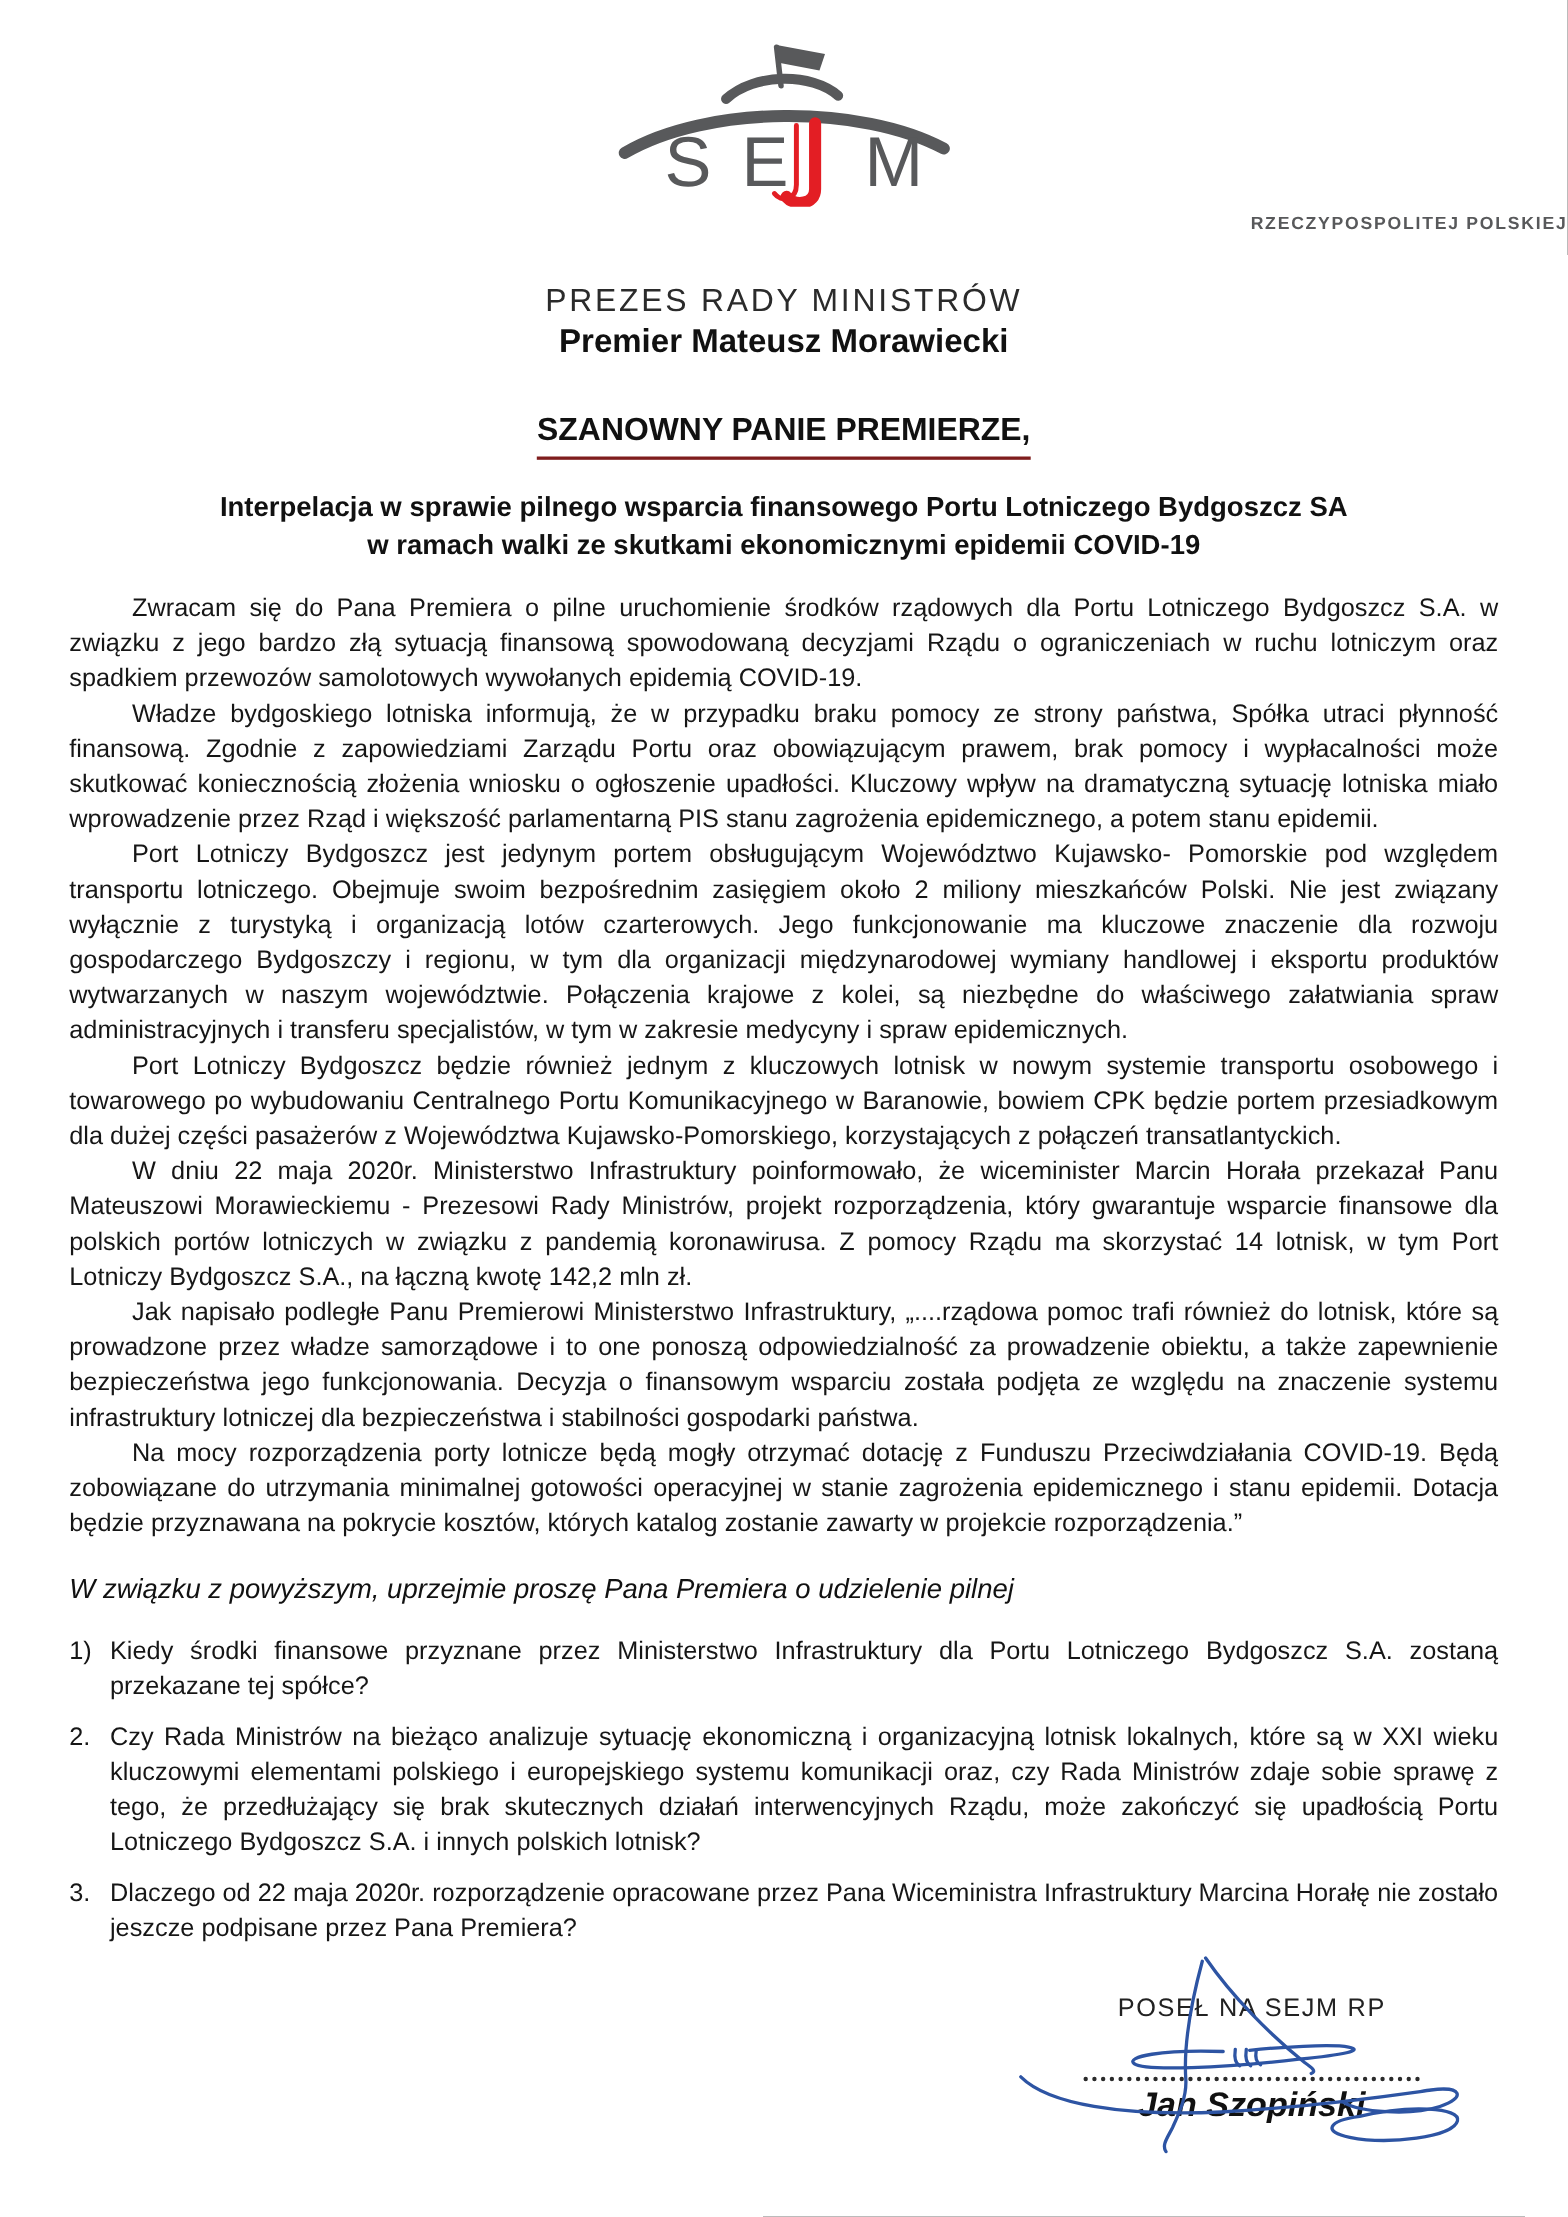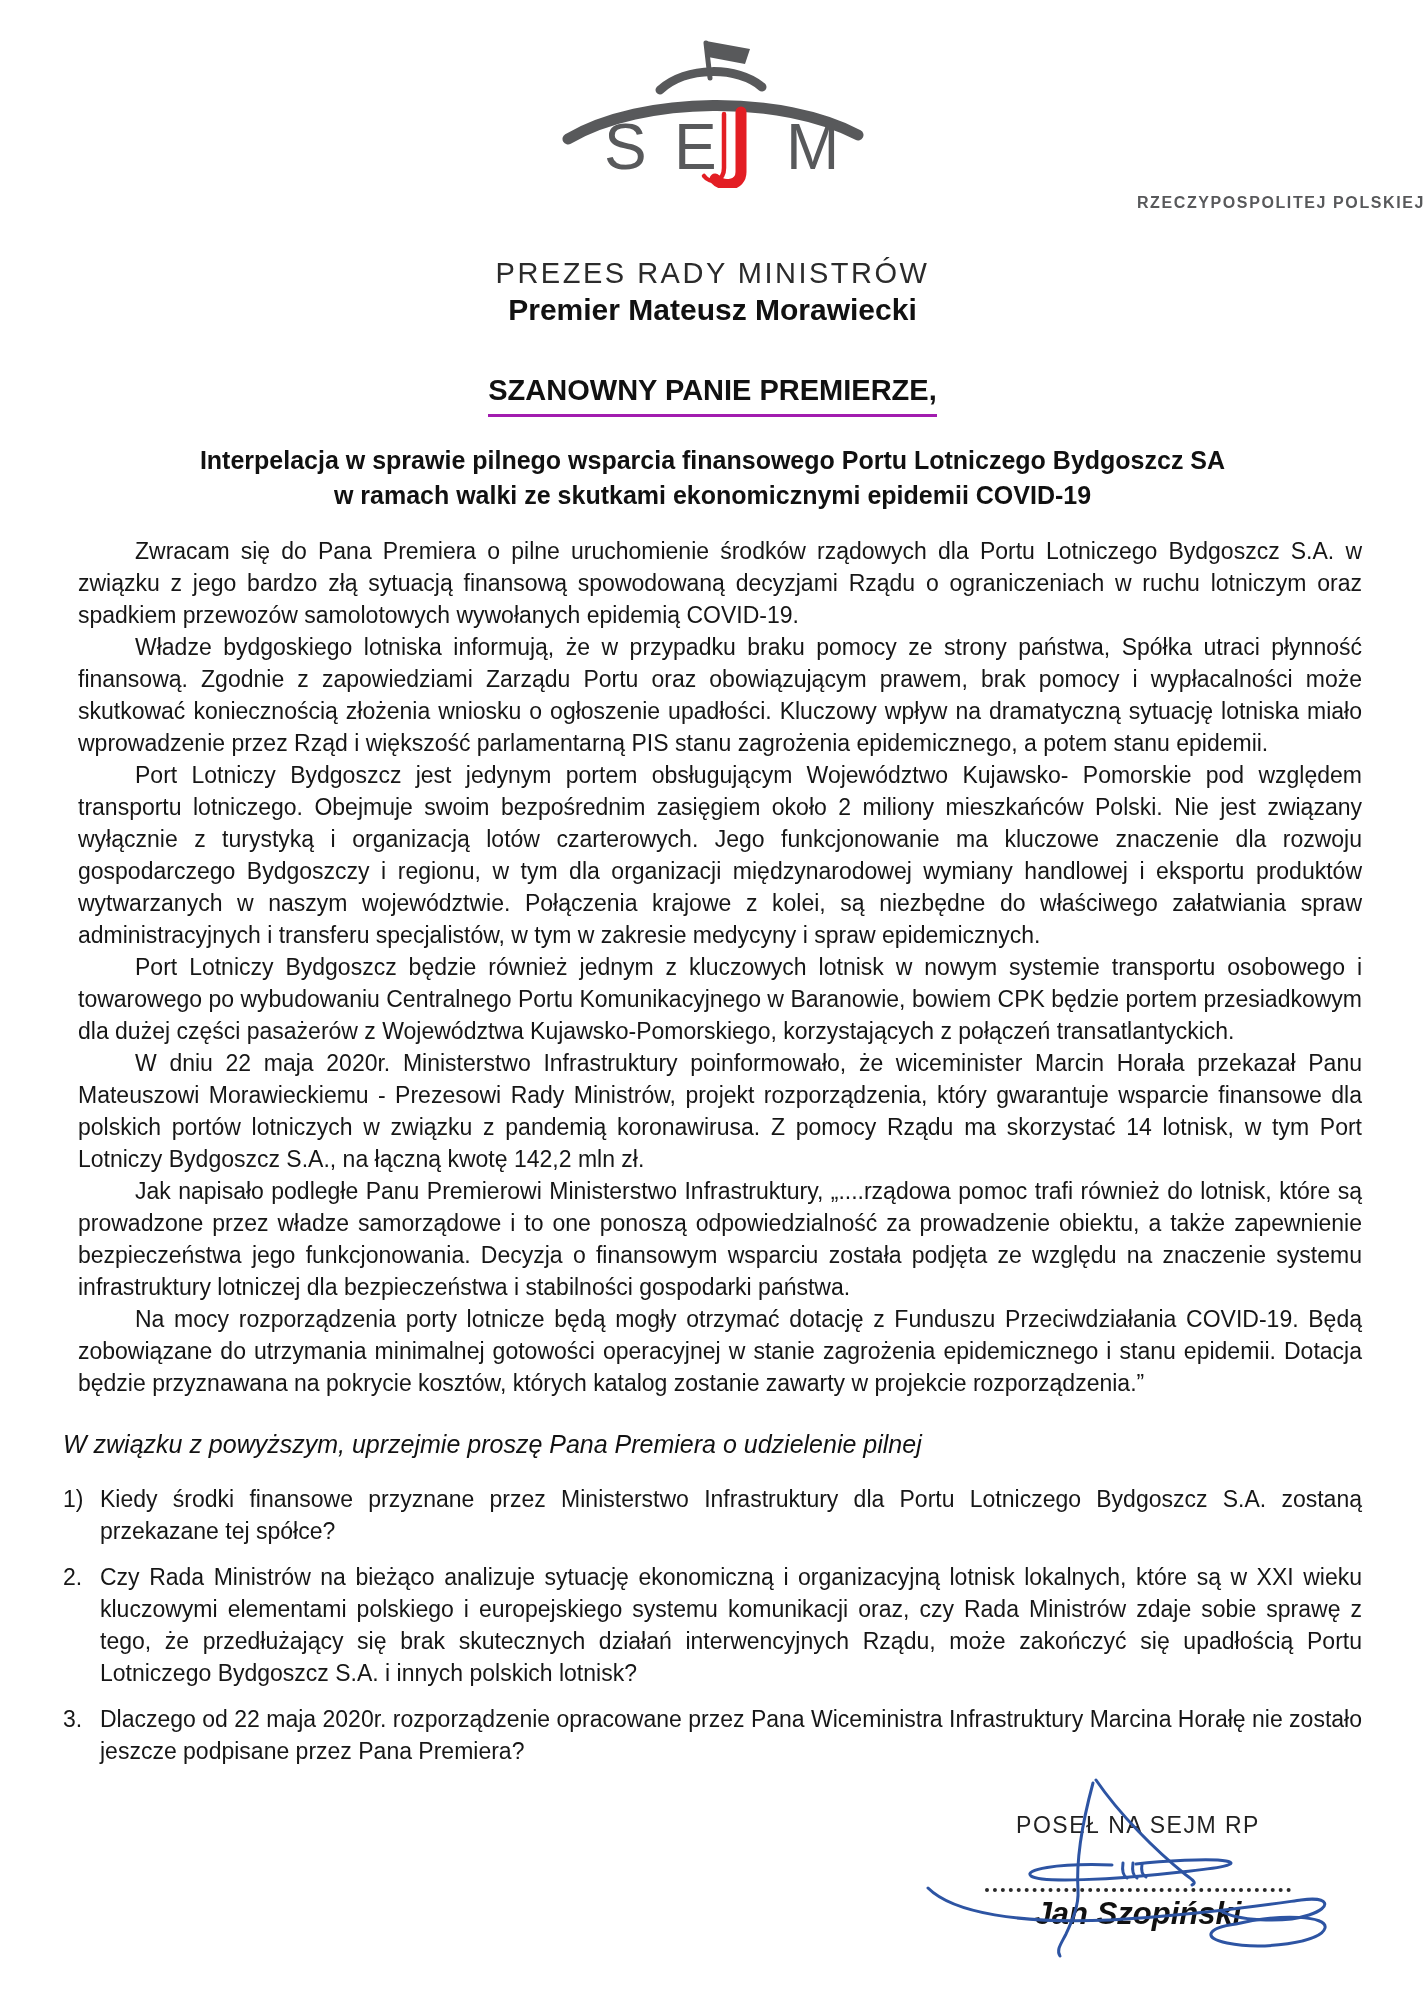--- a/index.html
+++ b/index.html
@@ -27,25 +27,25 @@
     font-size:29px;letter-spacing:2.5px;color:#2b2b2b;
     font-weight:normal;line-height:34px;
   }
   .recipient-name{
     font-size:30px;font-weight:bold;color:#111;line-height:40px;
   }
   .salutation-row{margin-top:44px;text-align:center;}
   .salutation{
     display:inline-block;
     font-size:29px;font-weight:bold;color:#111;
-    padding-bottom:7px;border-bottom:3px solid #a21caf;
+    padding-bottom:7px;border-bottom:3px solid #7f1d1d;
   }
   .subject{margin-top:26px;text-align:center;font-weight:bold;font-size:25px;line-height:35px;color:#111;}
   
-  .body-text{margin-top:22px;margin-left:15px;}
+  .body-text{margin-top:22px;}
   .body-text p{
     margin:0;
     font-size:23px;line-height:32px;
     text-align:justify;text-indent:57px;
     color:#161616;
   }
   .closing{
     margin-top:26px;
     font-size:25px;line-height:38px;
     font-weight:normal;font-style:italic;color:#111;

